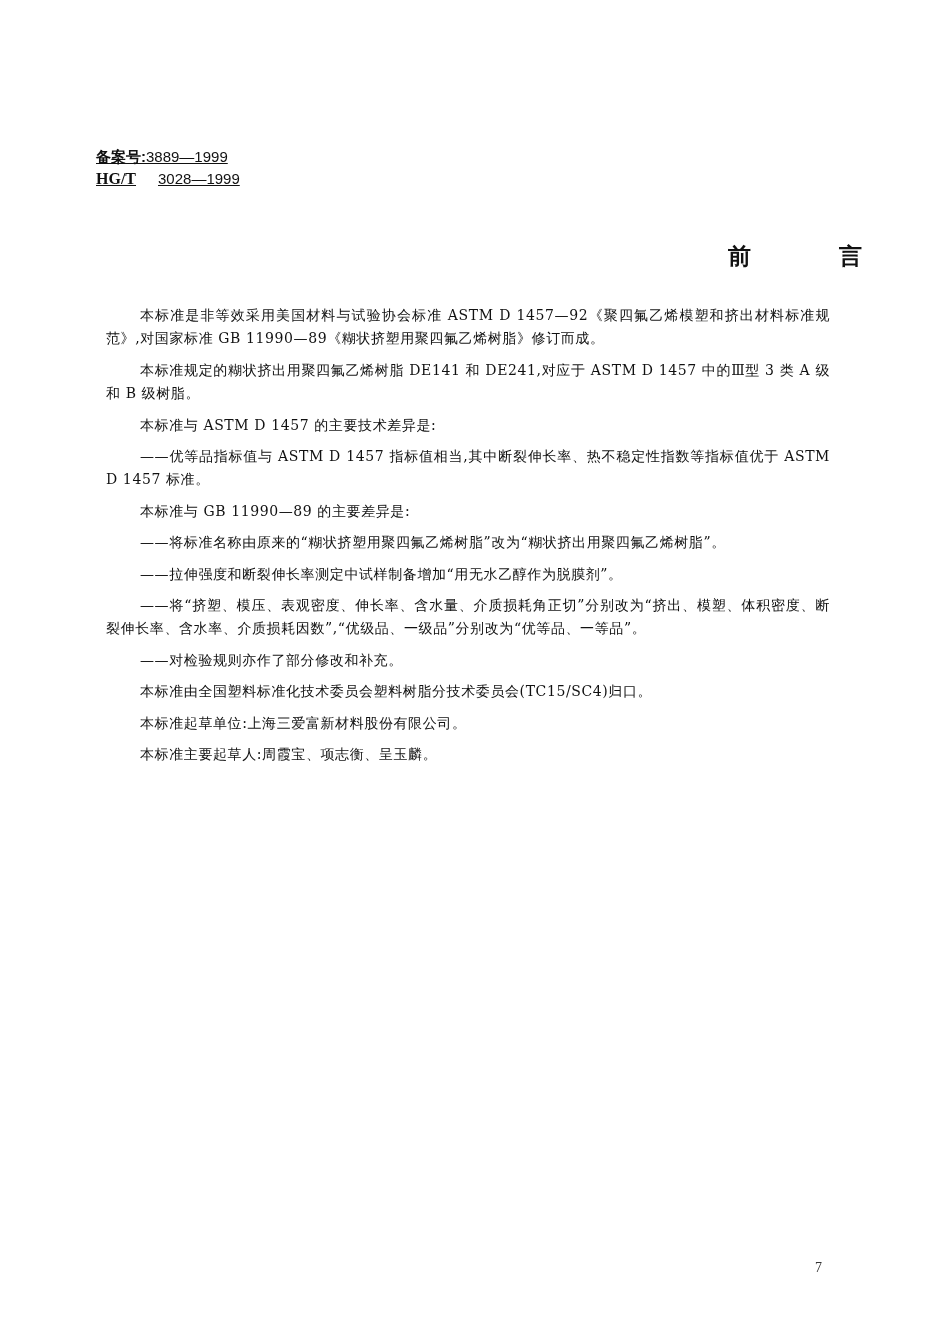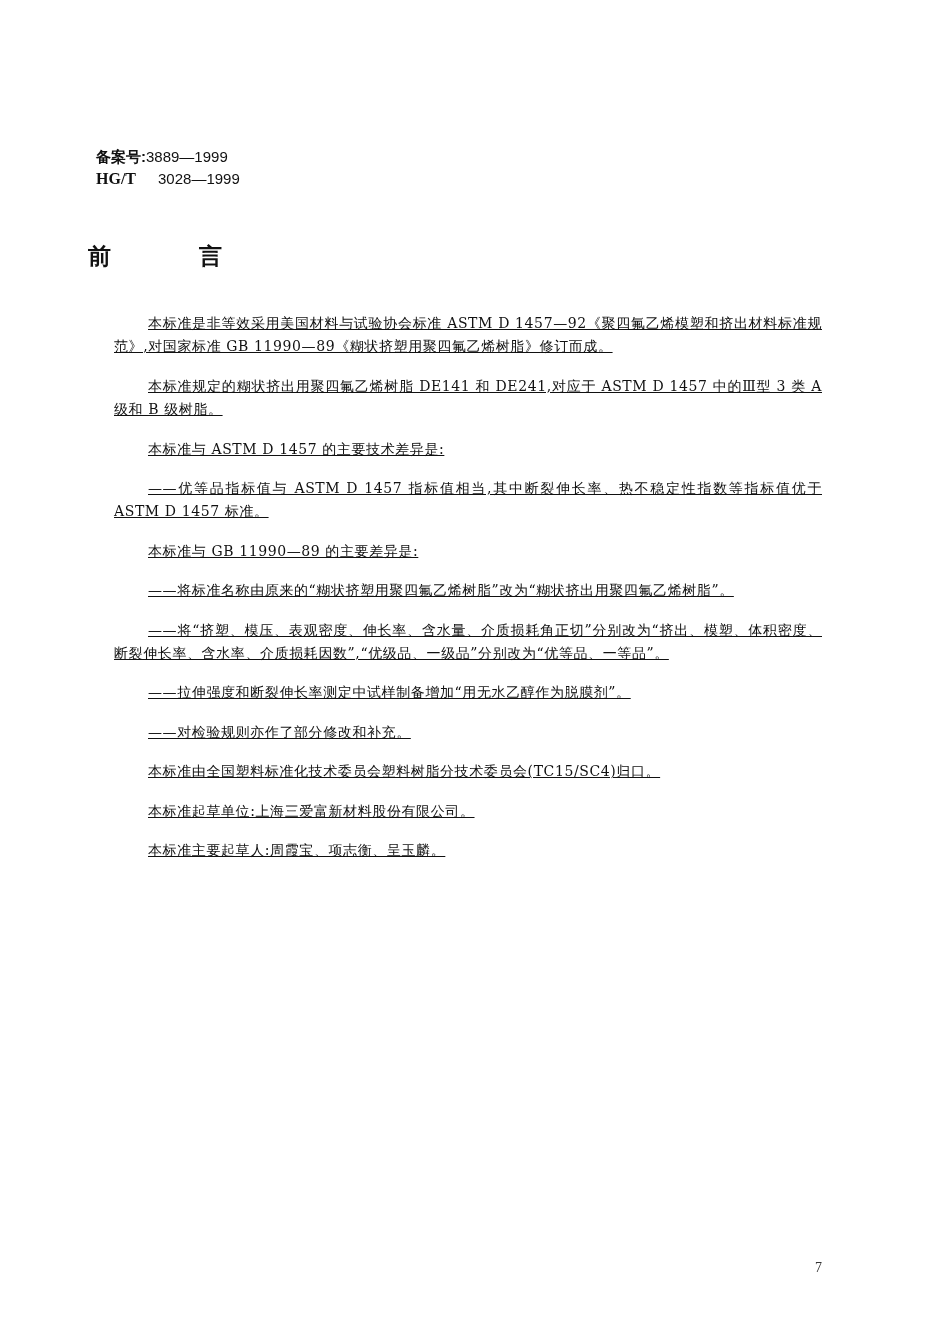--- a/index.html
+++ b/index.html
@@ -19,58 +19,58 @@
       position: absolute;
       left: 96px;
       top: 146px;
       font-family: "Liberation Sans", "DejaVu Sans", sans-serif;
       font-size: 15px;
       line-height: 22px;
       color: #111;
     }
     .header-meta .meta-line {
       white-space: nowrap;
+      text-decoration: underline;
     }
     .header-meta .meta-label {
       font-weight: bold;
     }
     .header-meta .std-code {
       font-family: "Liberation Serif", "DejaVu Serif", serif;
       font-weight: bold;
       font-size: 16px;
       margin-right: 22px;
     }
     .page-title {
       position: absolute;
       left: 0;
       width: 950px;
       top: 238px;
-      text-align: left;
+      text-align: right;
       font-family: "DejaVu Sans", sans-serif;
       font-weight: bold;
       font-size: 23px;
       letter-spacing: 88px;
       padding-left: 88px;
       box-sizing: border-box;
       line-height: 36px;
     }
     .body-text {
       position: absolute;
       left: 98px;
       top: 296px;
       width: 740px;
       font-size: 14px;
       line-height: 23.4px;
       text-align: justify;
       letter-spacing: 0.6px;
     }
     .para {
-      margin: 16px;
+      margin: 8px;
       text-indent: 34px;
-      text-decoration: underline;
     }
     .page-number {
       position: absolute;
       left: 815px;
       top: 1260px;
       font-family: "Liberation Serif", "DejaVu Serif", serif;
       font-size: 14px;
       color: #333;
     }
   </style>
@@ -88,21 +88,21 @@
 
 <div class="page-title">前言</div>
 
 <div class="body-text">
   <p class="para">本标准是非等效采用美国材料与试验协会标准 ASTM D 1457—92《聚四氟乙烯模塑和挤出材料标准规范》,对国家标准 GB 11990—89《糊状挤塑用聚四氟乙烯树脂》修订而成。</p>
   <p class="para">本标准规定的糊状挤出用聚四氟乙烯树脂 DE141 和 DE241,对应于 ASTM D 1457 中的Ⅲ型 3 类 A 级和 B 级树脂。</p>
   <p class="para">本标准与 ASTM D 1457 的主要技术差异是:</p>
   <p class="para">——优等品指标值与 ASTM D 1457 指标值相当,其中断裂伸长率、热不稳定性指数等指标值优于 ASTM D 1457 标准。</p>
   <p class="para">本标准与 GB 11990—89 的主要差异是:</p>
   <p class="para">——将标准名称由原来的“糊状挤塑用聚四氟乙烯树脂”改为“糊状挤出用聚四氟乙烯树脂”。</p>
+  <p class="para">——拉伸强度和断裂伸长率测定中试样制备增加“用无水乙醇作为脱膜剂”。</p>
   <p class="para">——将“挤塑、模压、表观密度、伸长率、含水量、介质损耗角正切”分别改为“挤出、模塑、体积密度、断裂伸长率、含水率、介质损耗因数”,“优级品、一级品”分别改为“优等品、一等品”。</p>
-  <p class="para">——拉伸强度和断裂伸长率测定中试样制备增加“用无水乙醇作为脱膜剂”。</p>
   <p class="para">——对检验规则亦作了部分修改和补充。</p>
   <p class="para">本标准由全国塑料标准化技术委员会塑料树脂分技术委员会(TC15/SC4)归口。</p>
   <p class="para">本标准起草单位:上海三爱富新材料股份有限公司。</p>
   <p class="para">本标准主要起草人:周霞宝、项志衡、呈玉麟。</p>
 </div>
 
 <div class="page-number">7</div>
 
 </body></html>

